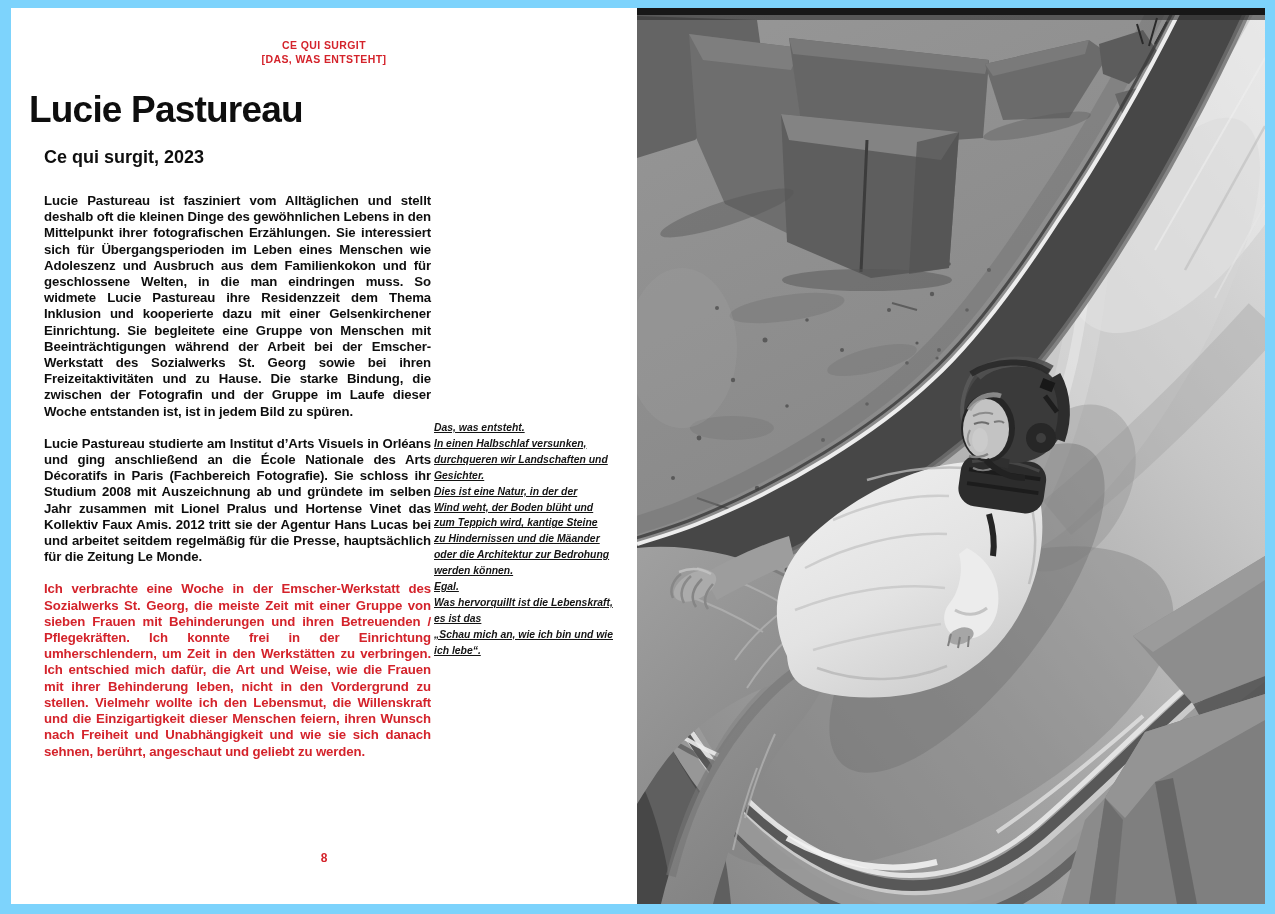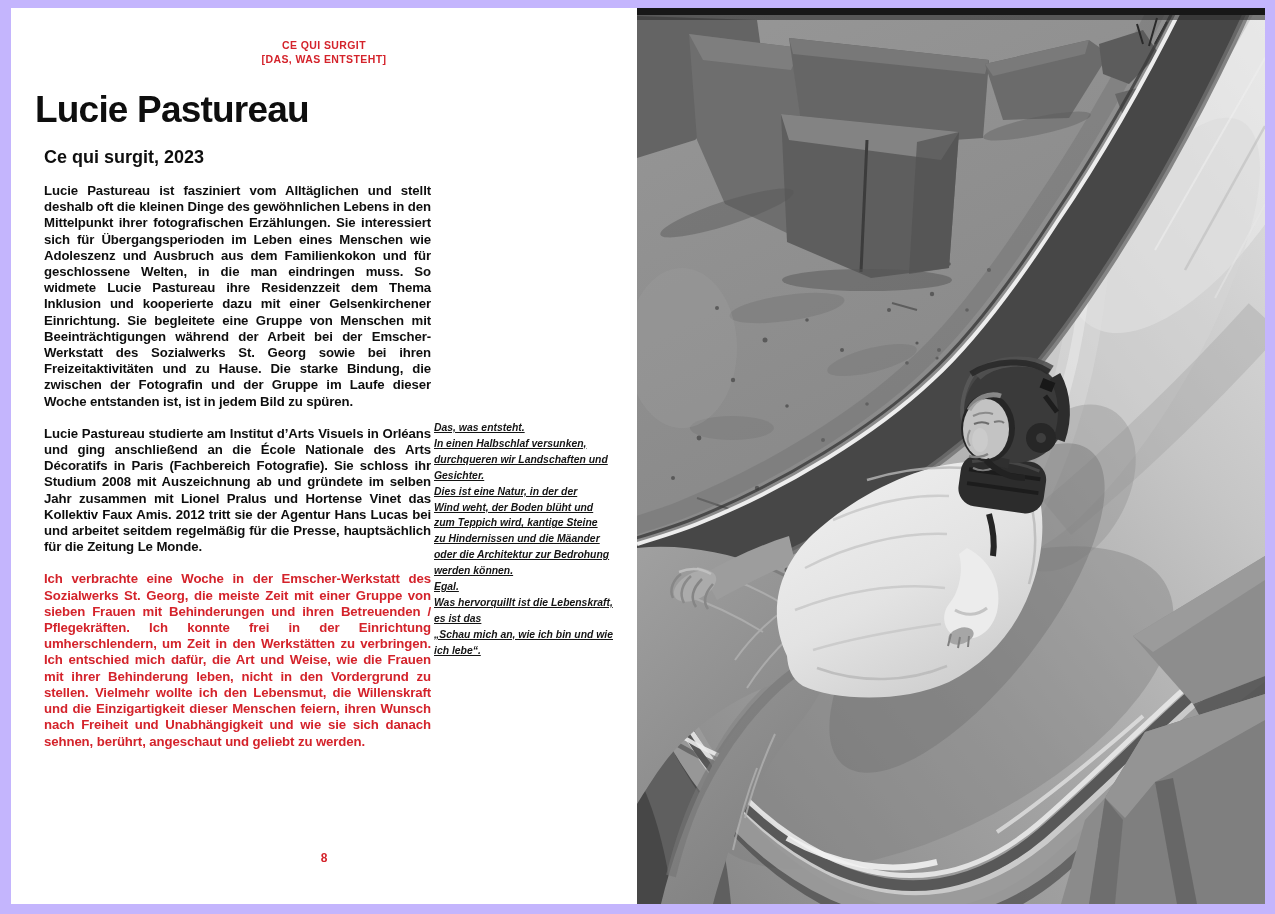--- a/index.html
+++ b/index.html
@@ -1,30 +1,30 @@
 <!DOCTYPE html>
 <html lang="de" style="--red: #d4232b; --ink: #0e0e0e;"><head>
 <meta charset="utf-8">
 <style>
   :root{ --red:#d4232b; --ink:#0e0e0e; }
   html,body{margin:0;padding:0;background:#262626;}
-  .stage{position:relative;width:1275px;height:914px;background:#c4b5fd;overflow:hidden;
+  .stage{position:relative;width:1275px;height:914px;background:#7dd3fc;overflow:hidden;
          font-family:"Liberation Sans",sans-serif;}
   .spread{position:absolute;left:11px;top:8px;width:1254px;height:896px;display:flex;}
   .page-left{position:relative;width:626px;height:896px;background:#ffffff;flex:0 0 auto;}
   .page-right{position:relative;width:628px;height:896px;background:#8a8a8a;flex:0 0 auto;overflow:hidden;}
   .photo-svg{display:block;width:628px;height:896px;}
 
   .series-header{position:absolute;top:31px;left:0;width:100%;text-align:center;
     font-size:10.5px;font-weight:bold;line-height:13.5px;letter-spacing:.4px;
     color:var(--red);white-space:pre-line;}
-  .page-title{position:absolute;top:82px;left:24px;font-size:37px;font-weight:bold;
+  .page-title{position:absolute;top:82px;left:18px;font-size:37px;font-weight:bold;
     letter-spacing:-.8px;color:var(--ink);line-height:1.1;}
   .page-subtitle{position:absolute;top:139px;left:33px;font-size:18px;font-weight:bold;color:var(--ink);}
-  .body-col{position:absolute;top:175px;left:33px;width:387px;
+  .body-col{position:absolute;top:185px;left:33px;width:387px;
     font-size:13.2px;font-weight:bold;line-height:16.2px;text-align:justify;
     letter-spacing:-.1px;color:var(--ink);}
   .body-col p{margin:0 0 16px 0;}
   .body-col p.red{color:var(--red);margin-top:4px;}
   .image-caption{position:absolute;top:412px;left:423px;width:192px;
     font-size:10.4px;font-style:italic;font-weight:bold;line-height:15.9px;
     color:#141414;white-space:pre-line;text-decoration:underline;}
   .page-num{position:absolute;top:843px;left:0;width:100%;text-align:center;
     font-size:12px;font-weight:bold;color:var(--red);}
 </style>

